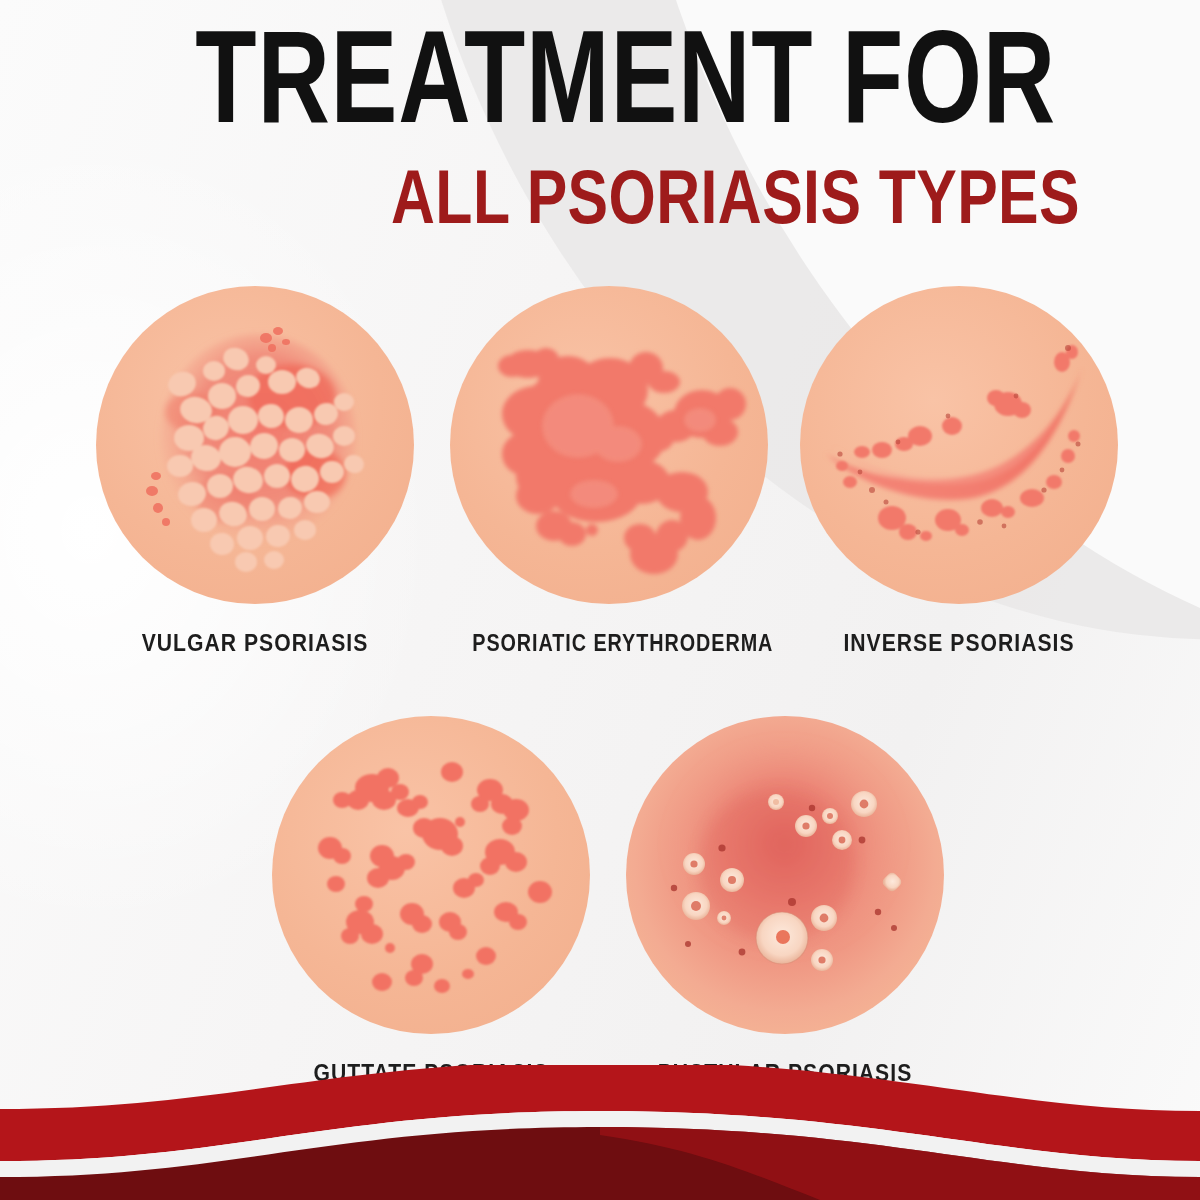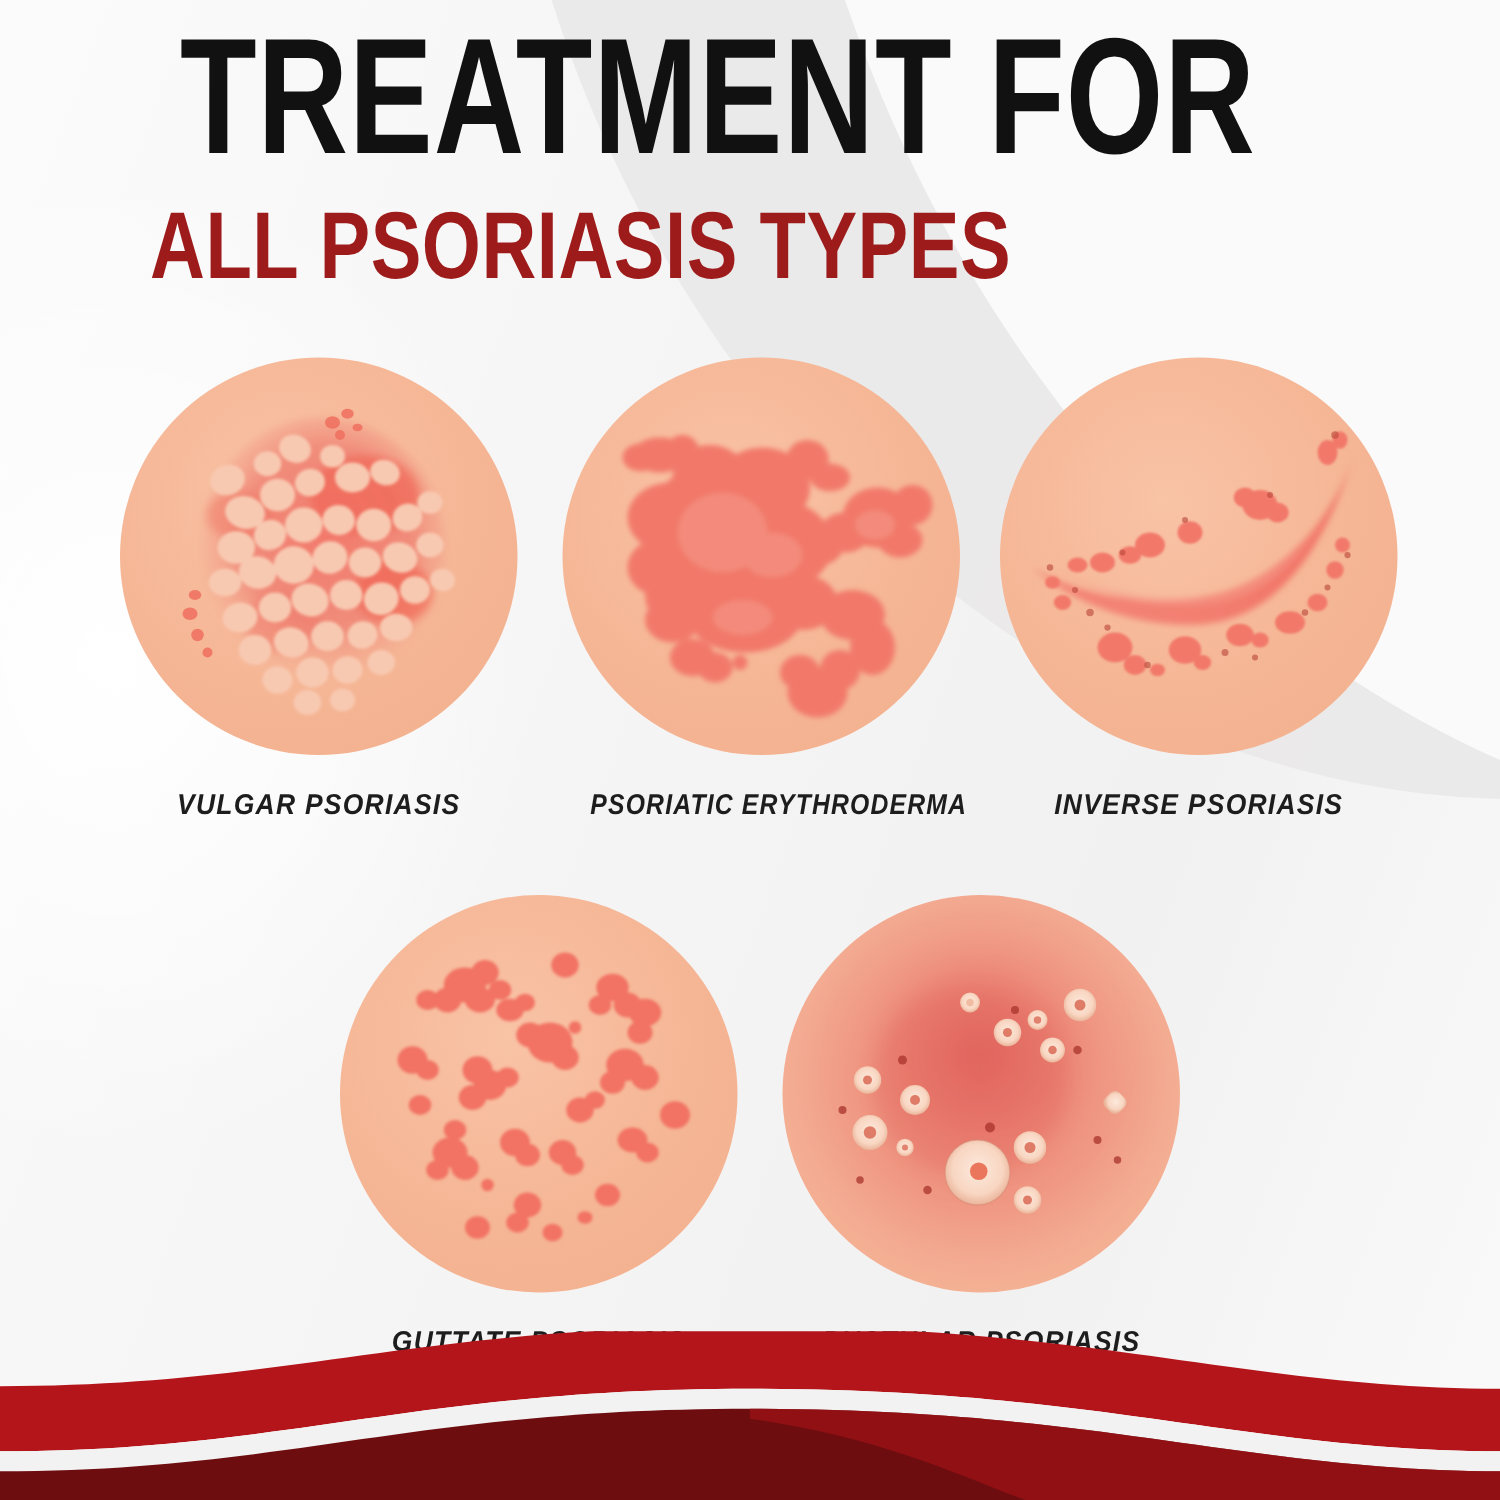--- a/index.html
+++ b/index.html
@@ -50,21 +50,21 @@
     height: 820px;
     background: radial-gradient(ellipse at center, #ffffff 0%, rgba(255,255,255,0) 70%);
   }
 
   
   .title-wrap {
     position: absolute;
     top: 16px;
     left: 0;
     width: 1200px;
-    text-align: left;
+    text-align: right;
     z-index: 6;
   }
   .title-main {
     display: block;
     font-family: "Liberation Sans Narrow", "Liberation Sans", sans-serif;
     font-weight: bold;
     font-size: 132px;
     line-height: 0.92;
     letter-spacing: 1px;
     color: #111111;
@@ -83,21 +83,20 @@
     color: #9e1b1b;
     transform: scaleX(0.80);
     transform-origin: center;
     white-space: nowrap;
   }
 
   
   .specimen {
     position: absolute;
     z-index: 5;
-    font-style: italic;
   }
   .disc {
     position: relative;
     width: 318px;
     height: 318px;
     border-radius: 50%;
     overflow: hidden;
     background: radial-gradient(circle at 42% 36%, #f9c3a6 0%, #f5b695 55%, #f2ae8c 100%);
   }
   .disc svg { display: block; width: 100%; height: 100%; }

